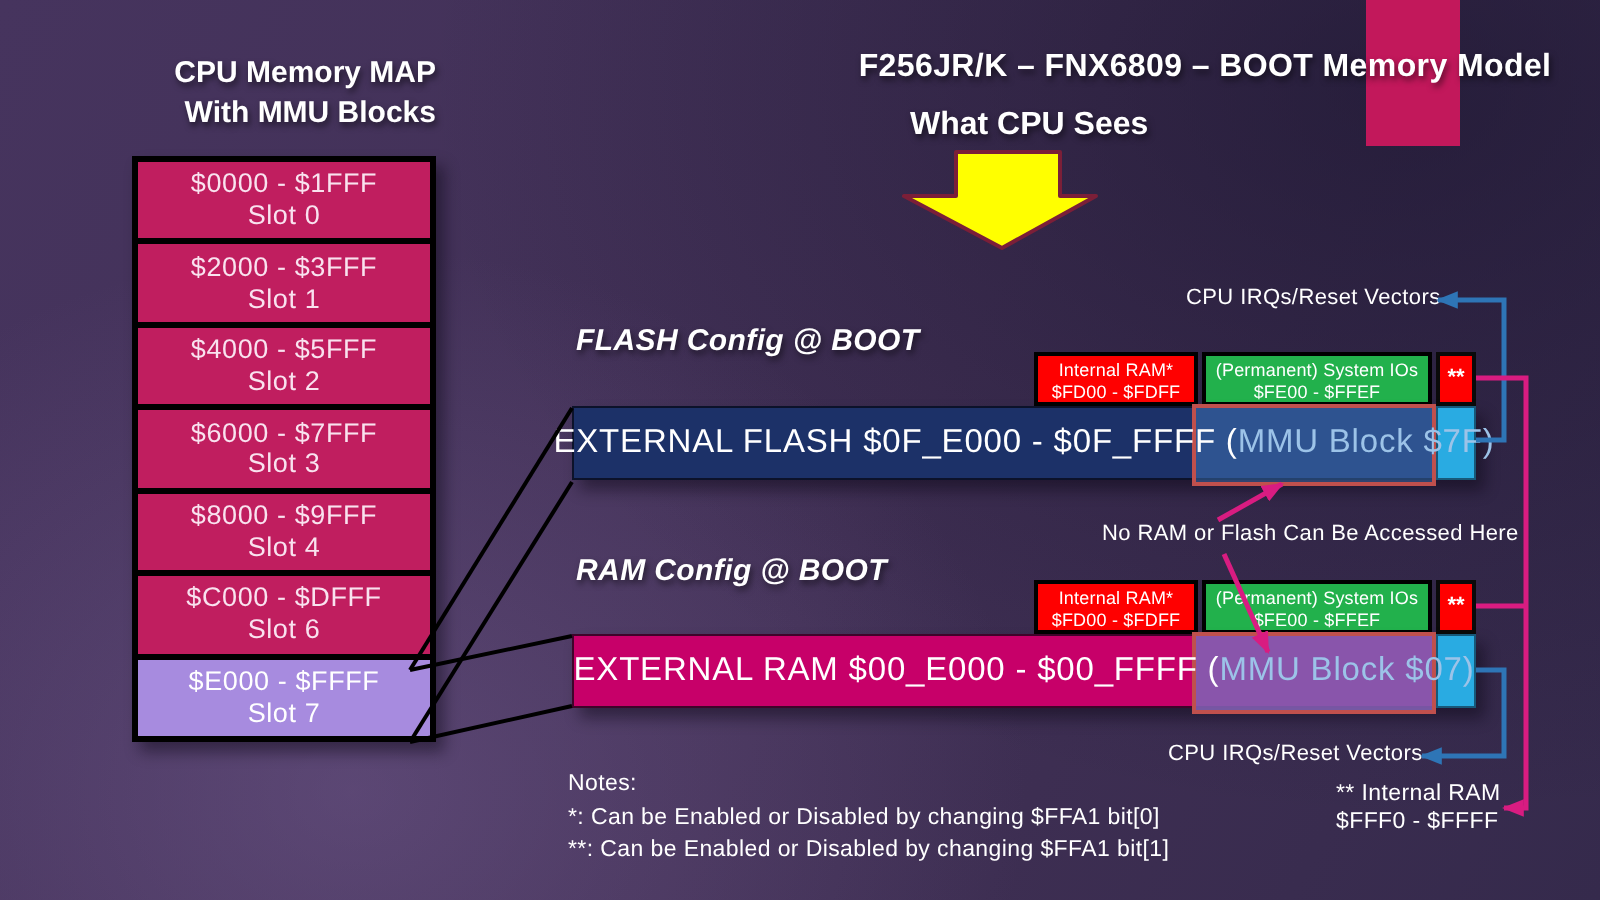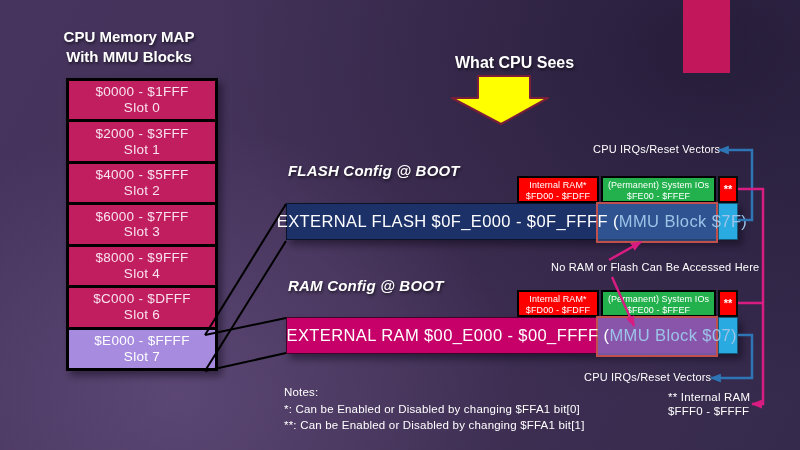--- a/index.html
+++ b/index.html
@@ -13,60 +13,61 @@
   }
   #slide { position:relative; width:800px; height:450px; color:#fff; }
   .abs { position:absolute; }
   .shadow { box-shadow:4px 5px 7px rgba(8,4,18,.45); }
 
   .accent-bar { left:683px; top:0; width:47px; height:73px; background:#C2185B; }
   .slide-title { left:405px; top:25px; width:395px; text-align:center;
     font-size:16px; font-weight:bold; letter-spacing:.2px; text-shadow:1px 2px 3px rgba(0,0,0,.55); }
   .subtitle { left:443px; top:54px; font-size:16px; font-weight:bold; text-shadow:1px 2px 3px rgba(0,0,0,.55);margin-left:12px; }
 
-  .mm-title { left:40px; top:27px; width:178px; text-align:center;
+  .mm-title { left:40px; top:27px; width:178px; text-align:right;
     font-size:15px; font-weight:bold; line-height:1.35; text-shadow:1px 2px 3px rgba(0,0,0,.55); }
   .mm-table { left:66px; top:78px; width:152px; height:293px;
     border:3px solid #000; display:flex; flex-direction:column; }
   .mm-row { flex:1; background:#C01E5F; border-bottom:3px solid #000;
     display:flex; flex-direction:column; justify-content:center; align-items:center;
     font-size:13.5px; line-height:1.18; color:#F9E2EF; letter-spacing:.3px; }
   .mm-row:last-child { border-bottom:none; background:#A78BDF; color:#fff; }
 
   .sec-heading { font-size:15px; font-weight:bold; letter-spacing:.2px; text-shadow:1px 2px 3px rgba(0,0,0,.55);font-style:italic; }
 
   .mini-box { border:2px solid #000000; color:#fff; text-align:center;
     font-size:9px; line-height:11px; padding-top:2px; letter-spacing:.1px; }
   .mini-red { background:#FF0000; }
   .mini-green { background:#22B14C; }
   .mini-star { background:#FF0000; border:2px solid #0a0a0a; color:#fff; text-align:center;
     font-size:11px; font-weight:bold; line-height:22px; }
 
   .bar { height:37px; border:1px solid rgba(5,5,15,.7); display:flex; align-items:center; justify-content:center; }
   .flash-bar { background:#1C3168; }
-  .ram-bar { background:#C70069;justify-content:flex-end; }
+  .ram-bar { background:#C70069; }
   .bar-text { position:relative; z-index:6; font-size:16.5px; letter-spacing:.4px; color:#fff; white-space:nowrap; }
   .mmu-text { color:#9CC3E8; }
   .overlay { border:2px solid #C0504D; z-index:5; }
   .overlay-flash { background:rgba(72,130,200,.42); }
   .overlay-ram { background:rgba(129,97,180,.88); }
   .vec-block { background:#29ABE2; border:1px solid rgba(5,5,15,.5); z-index:4; }
 
   .small-label { font-size:11px; letter-spacing:.2px; color:#fff; white-space:nowrap; }
   .note-lines { font-size:11.5px; line-height:1.45; letter-spacing:.2px; color:#fff; }
 
   svg.lines { position:absolute; left:0; top:0; z-index:40; pointer-events:none; }
 </style>
 </head>
 <body>
 
 <div id="slide">
 
   <div class="abs accent-bar"></div>
 
+  <div class="abs slide-title">F256JR/K – FNX6809 – BOOT Memory Model</div>
   <div class="abs subtitle">What CPU Sees</div>
 
   <div class="abs mm-title">
     <div>CPU Memory MAP</div>
     <div>With MMU Blocks</div>
   </div>
 
   <div class="abs mm-table shadow">
     <div class="mm-row">
       <span>$0000 - $1FFF</span>

